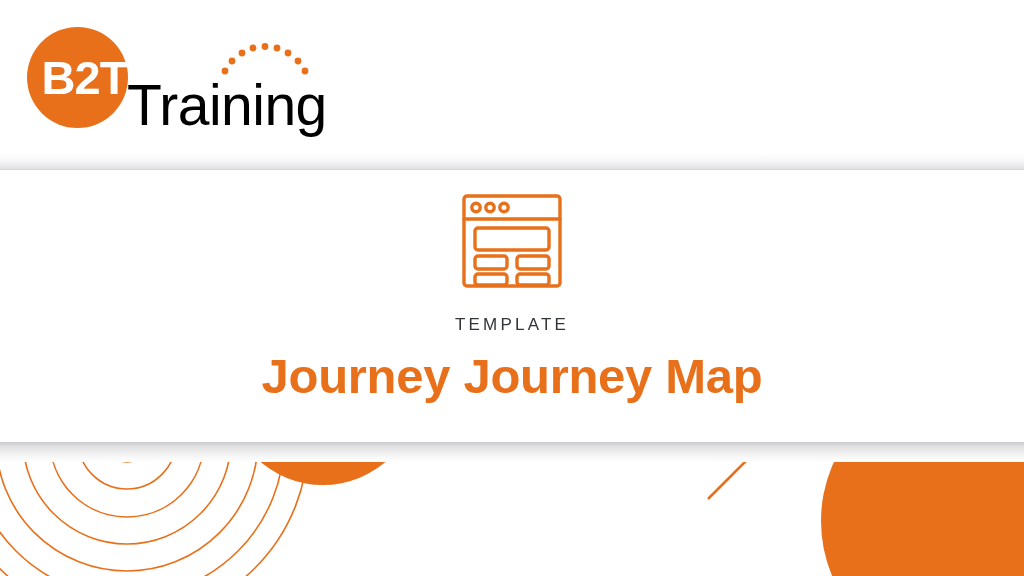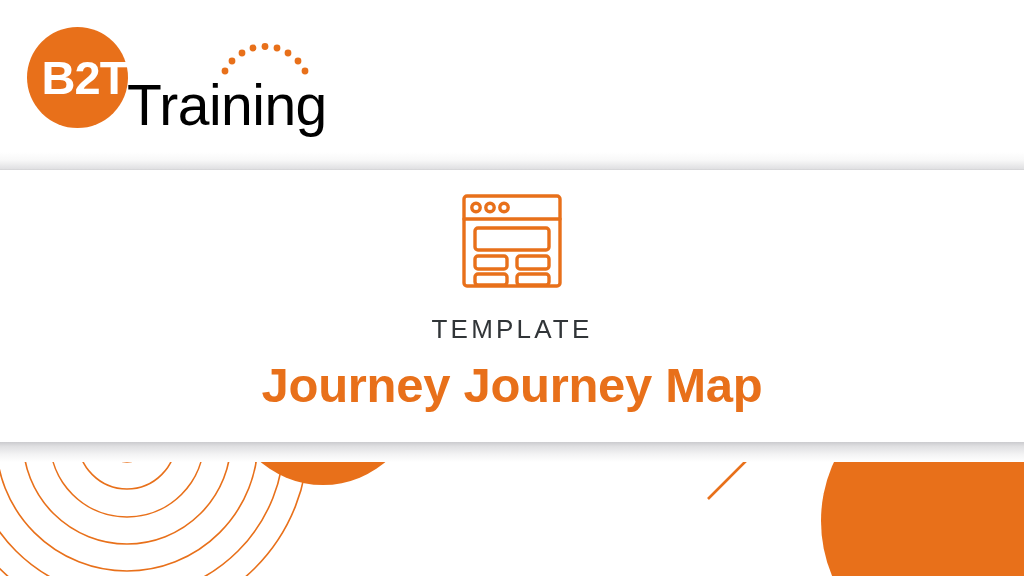--- a/index.html
+++ b/index.html
@@ -147,21 +147,21 @@
   }
   .doc-icon {
     margin-top: 22px;
     width: 104px;
     height: 98px;
   }
   .eyebrow {
     margin-top: 26px;
     color: #313538;
     font-family: "Liberation Sans", sans-serif;
-    font-size: 26px;
+    font-size: 17px;
     font-weight: normal;
     letter-spacing: 3.2px;
     line-height: 1;
   }
   .title {
     margin-top: 18px;
     color: #E8701A;
     font-family: "Liberation Sans", sans-serif;
     font-size: 49px;
     font-weight: bold;

